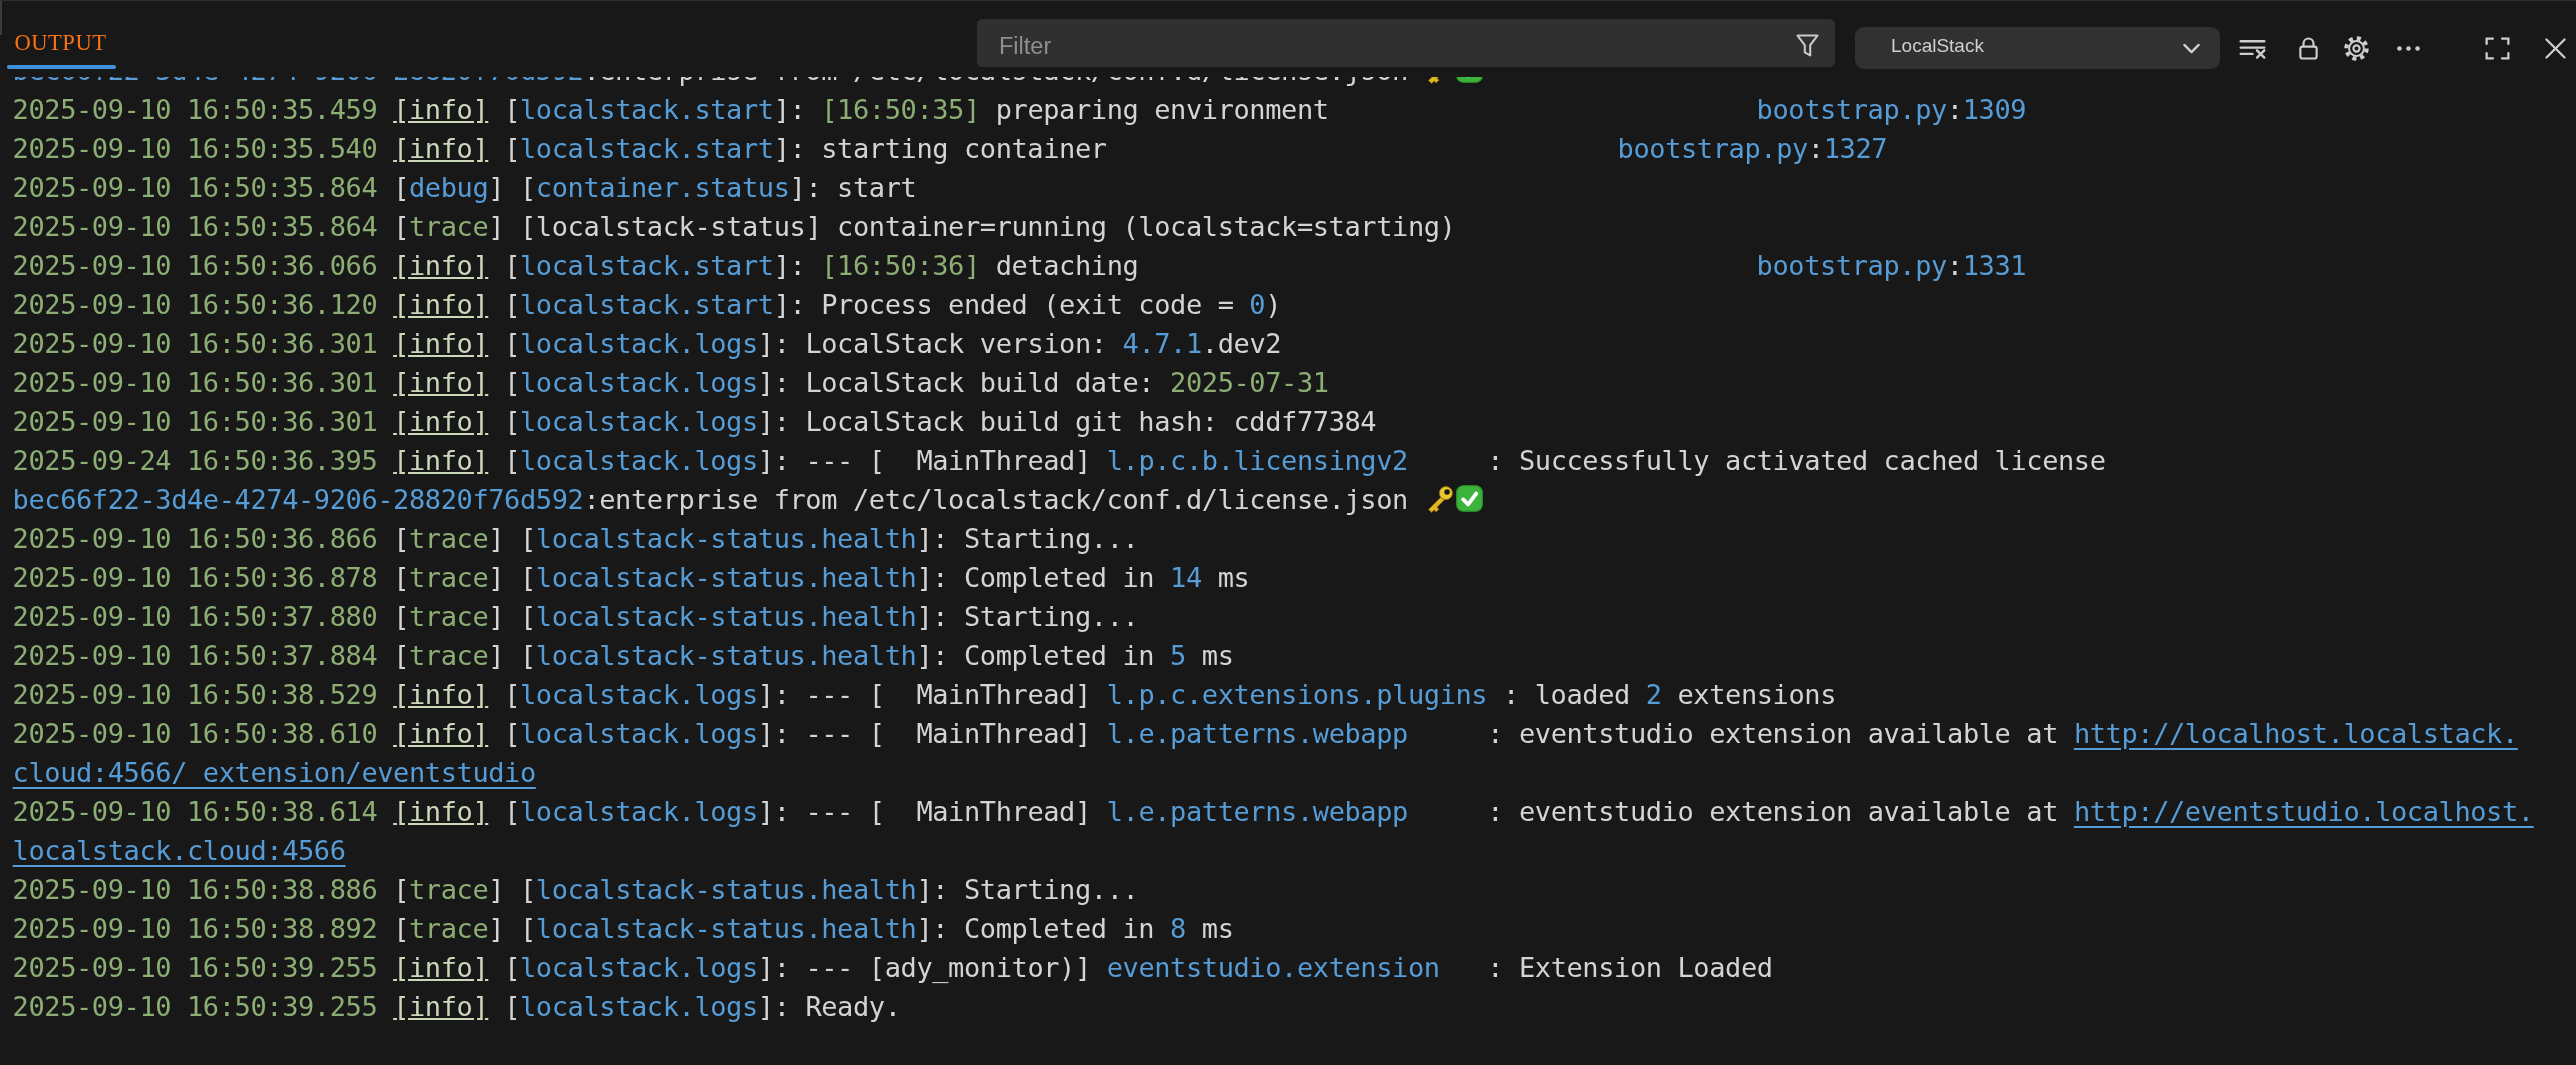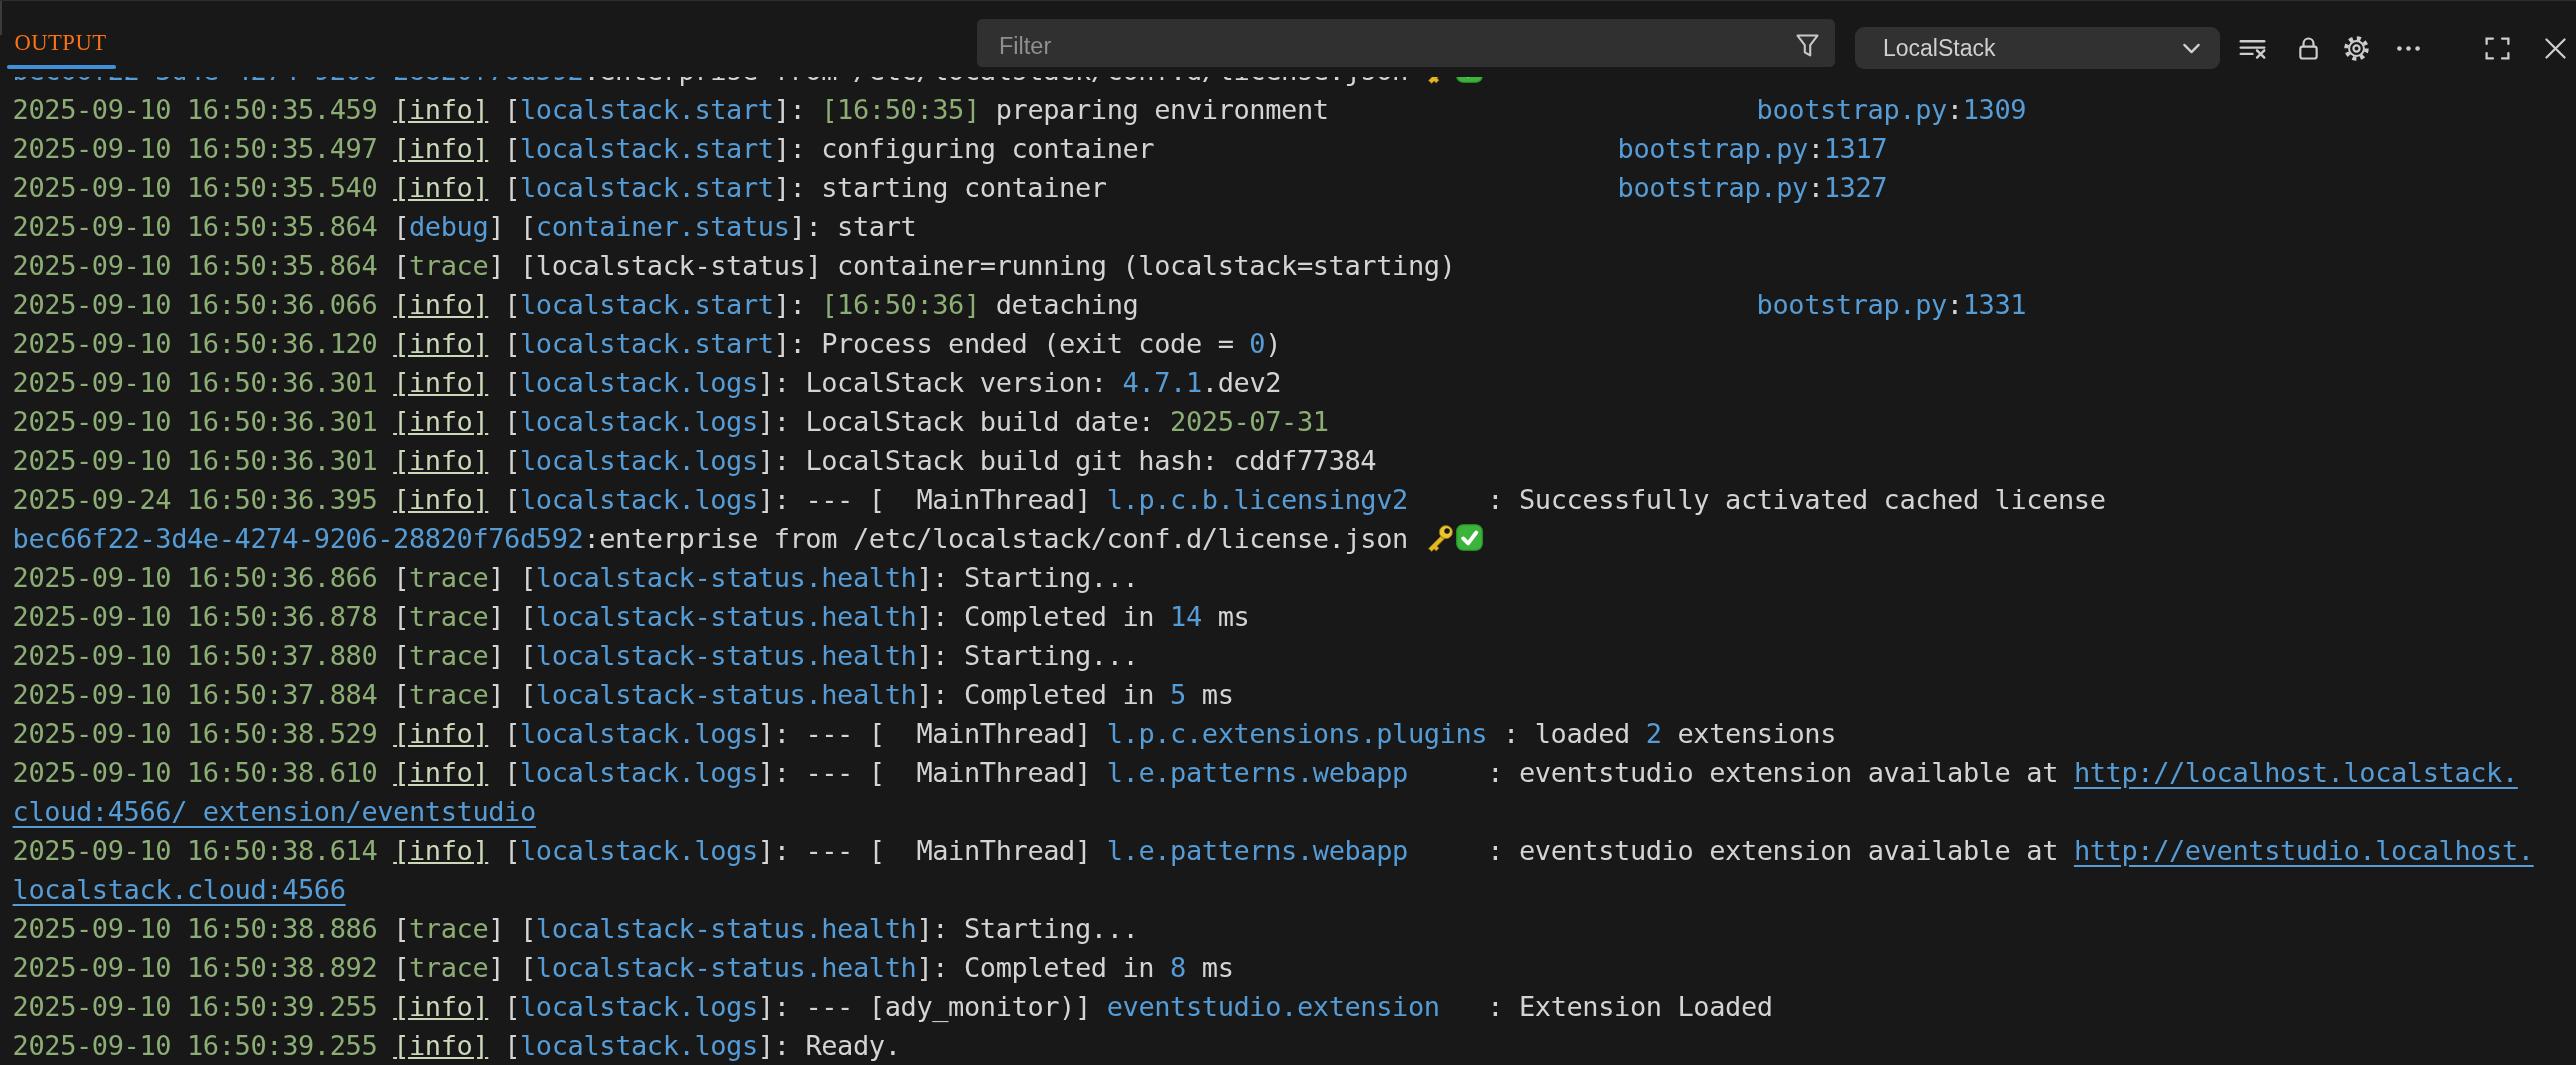--- a/index.html
+++ b/index.html
@@ -15,21 +15,21 @@
 
   #filterbox{position:absolute;left:977px;top:18px;width:858px;height:48px;background:#303031;
              border-radius:5.4px;}
   #filterbox input{position:absolute;left:20px;top:0;width:777px;height:52px;background:transparent;border:none;outline:none;
              color:#d0d0d0;font-size:23.5px;font-family:"Liberation Sans",sans-serif;}
   #filterbox input::placeholder{color:#8f8f8f;}
   #filterbox .funnel{position:absolute;right:12.6px;top:11.7px;width:29px;height:29px;cursor:pointer;}
 
   #channel{position:absolute;left:1855px;top:26px;width:365px;height:42px;background:#313131;
            border-radius:9px;cursor:pointer;}
-  #channel .val{position:absolute;left:28px;top:8.1px;font-size:23px;color:#cfcfcf;white-space:nowrap;}
+  #channel .val{position:absolute;left:36px;top:8.1px;font-size:19px;color:#cfcfcf;white-space:nowrap;}
   #channel .chev{position:absolute;right:16.3px;top:9px;width:25px;height:25px;}
 
   .tbicon{position:absolute;top:33px;width:29px;height:29px;cursor:pointer;}
   #ic-clear{left:2238px;} #ic-lock{left:2294px;} #ic-gear{left:2342px;} #ic-more{left:2394px;}
   #ic-sep{left:2450px;top:30px;width:1.8px;height:34px;background:#3c3c3c;cursor:default;}
   #ic-expand{left:2483px;} #ic-close{left:2541px;}
   .tbicon svg{display:block;}
 
   
   #logwrap{position:absolute;left:0;top:76px;right:0;bottom:0;overflow:hidden;}
@@ -125,21 +125,20 @@
             <g stroke="#8a6a12" stroke-width="1">
               <path d="M19.5 13.5 L5 28 L8.5 31.2 L11.2 28.5 L13.4 30.6 L16.4 27.6 L14.3 25.5 L23 16.8 Z" fill="#e2b71f"></path>
               <circle cx="24" cy="10" r="7.2" fill="#e9c62f"></circle>
             </g>
             <circle cx="25.3" cy="8.7" r="3" fill="#181818"></circle>
           </svg></span><span class="emoji"><svg width="29" height="29" viewBox="0 0 32 32">
             <rect x="2" y="2" width="28" height="28" rx="7" fill="#3cb43c" stroke="#2c9a2c" stroke-width="1.5"></rect>
             <path d="M9 17 L14.5 22.5 L23.5 10.5" fill="none" stroke="#ffffff" stroke-width="4.2" stroke-linecap="round" stroke-linejoin="round"></path>
           </svg></span></div>
       <div class="row"><span class="g">2025-09-10 16:50:35.459</span><span class="w"> </span><span class="p">[info]</span><span class="w"> [</span><span class="b">localstack.start</span><span class="w">]: </span><span class="g">[16:50:35]</span><span class="w"> preparing environment</span><span class="ref" style="left: 1744px;"><span class="b">bootstrap.py</span><span class="w">:</span><span class="b">1309</span></span></div>
-      <div class="row"><span class="g">2025-09-10 16:50:35.497</span><span class="w"> </span><span class="p">[info]</span><span class="w"> [</span><span class="b">localstack.start</span><span class="w">]: configuring container</span><span class="ref" style="left: 1605px;"><span class="b">bootstrap.py</span><span class="w">:</span><span class="b">1317</span></span></div>
       <div class="row"><span class="g">2025-09-10 16:50:35.540</span><span class="w"> </span><span class="p">[info]</span><span class="w"> [</span><span class="b">localstack.start</span><span class="w">]: starting container</span><span class="ref" style="left: 1605px;"><span class="b">bootstrap.py</span><span class="w">:</span><span class="b">1327</span></span></div>
       <div class="row"><span class="g">2025-09-10 16:50:35.864</span><span class="w"> [</span><span class="b">debug</span><span class="w">] [</span><span class="b">container.status</span><span class="w">]: start</span></div>
       <div class="row"><span class="g">2025-09-10 16:50:35.864</span><span class="w"> [</span><span class="g">trace</span><span class="w">] [localstack-status] container=running (localstack=starting)</span></div>
       <div class="row"><span class="g">2025-09-10 16:50:36.066</span><span class="w"> </span><span class="p">[info]</span><span class="w"> [</span><span class="b">localstack.start</span><span class="w">]: </span><span class="g">[16:50:36]</span><span class="w"> detaching</span><span class="ref" style="left: 1744px;"><span class="b">bootstrap.py</span><span class="w">:</span><span class="b">1331</span></span></div>
       <div class="row"><span class="g">2025-09-10 16:50:36.120</span><span class="w"> </span><span class="p">[info]</span><span class="w"> [</span><span class="b">localstack.start</span><span class="w">]: Process ended (exit code = </span><span class="n">0</span><span class="w">)</span></div>
       <div class="row"><span class="g">2025-09-10 16:50:36.301</span><span class="w"> </span><span class="p">[info]</span><span class="w"> [</span><span class="b">localstack.logs</span><span class="w">]: LocalStack version: </span><span class="n">4.7.1</span><span class="w">.dev2</span></div>
       <div class="row"><span class="g">2025-09-10 16:50:36.301</span><span class="w"> </span><span class="p">[info]</span><span class="w"> [</span><span class="b">localstack.logs</span><span class="w">]: LocalStack build date: </span><span class="g">2025-07-31</span></div>
       <div class="row"><span class="g">2025-09-10 16:50:36.301</span><span class="w"> </span><span class="p">[info]</span><span class="w"> [</span><span class="b">localstack.logs</span><span class="w">]: LocalStack build git hash: cddf77384</span></div>
       <div class="row"><span class="g">2025-09-24 16:50:36.395</span><span class="w"> </span><span class="p">[info]</span><span class="w"> [</span><span class="b">localstack.logs</span><span class="w">]: --- [  MainThread] </span><span class="b">l.p.c.b.licensingv2</span><span class="w">     : Successfully activated cached license</span></div>
       <div class="row"><span class="b">bec66f22-3d4e-4274-9206-28820f76d592</span><span class="w">:enterprise from /etc/localstack/conf.d/license.json </span><span class="emoji"><svg width="31" height="31" viewBox="0 0 34 34">

